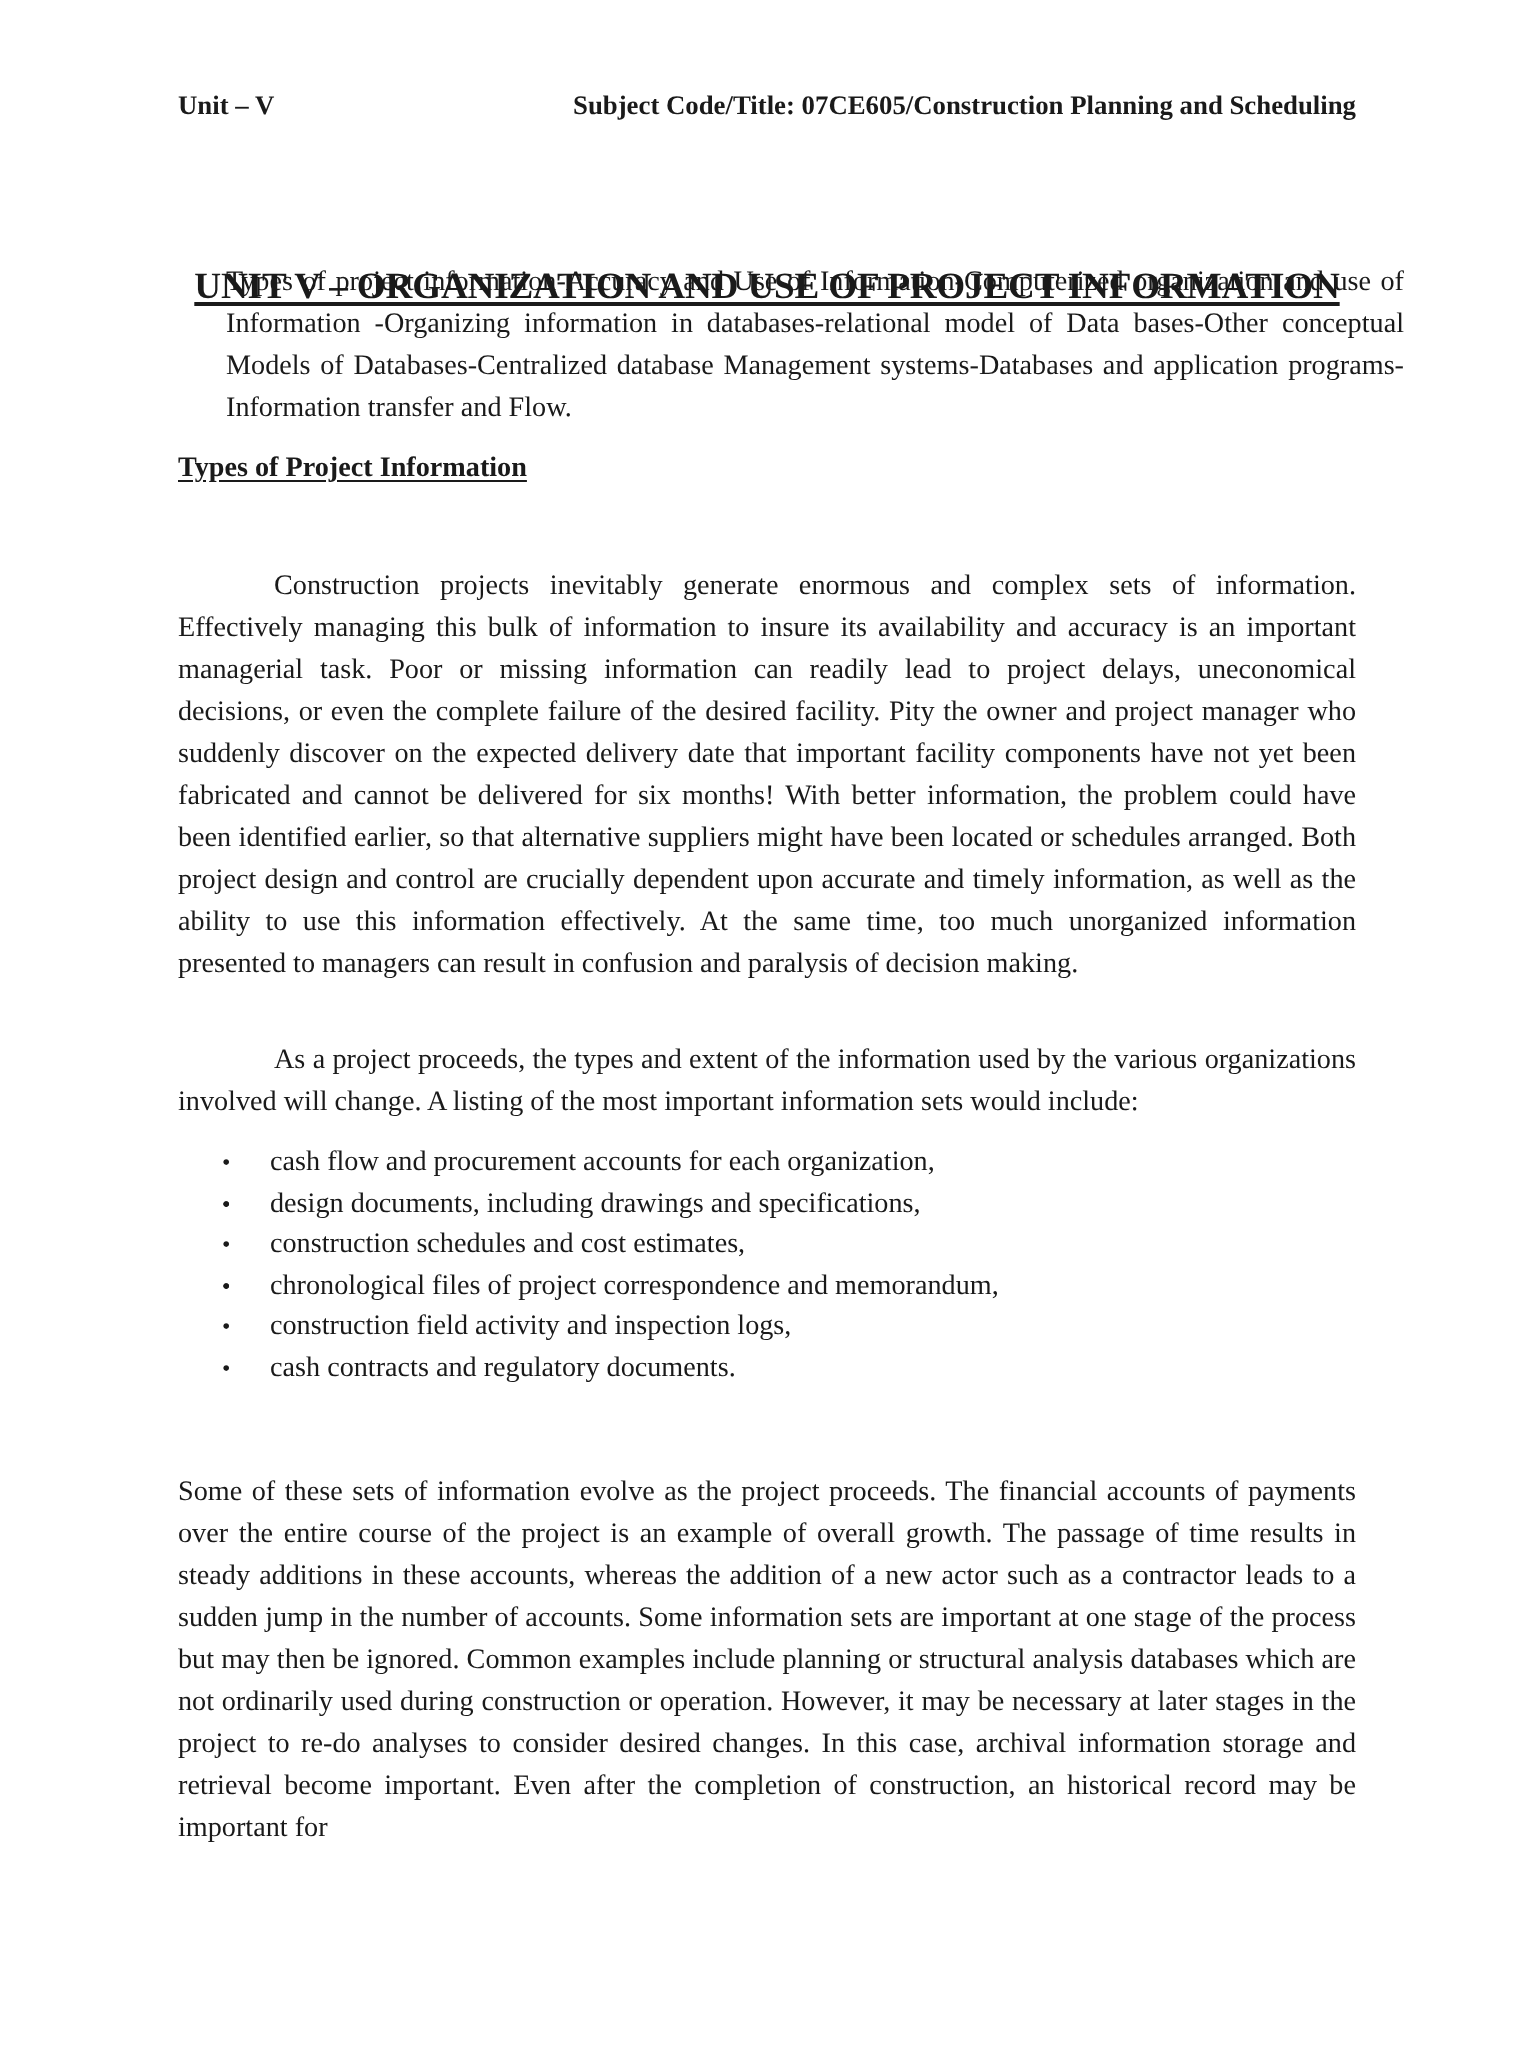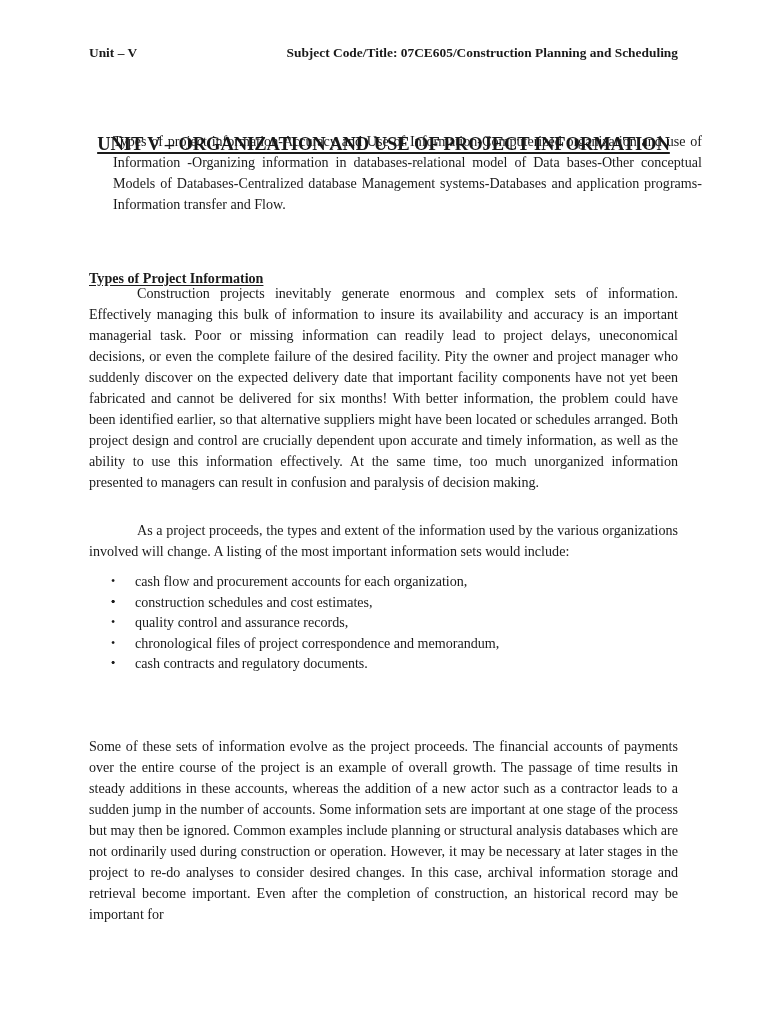--- a/index.html
+++ b/index.html
@@ -62,21 +62,20 @@
     }
     .section-heading {
       position: absolute;
       left: 0;
       top: 225px;
       font-weight: bold;
       font-size: 14.1px;
       line-height: 18px;
       text-decoration: underline;
       text-underline-offset: 2px;
-      margin-top: 44px;
     }
     .bullet-list {
       position: absolute;
       left: 0;
       top: 571px;
       width: 589px;
       margin: 0;
       padding: 0;
       list-style: none;
     }
@@ -109,23 +108,23 @@
 
   <div class="section-heading">Types of Project Information</div>
 
   <p class="p indent" style="top:258px;">Construction projects inevitably generate enormous and complex sets of information. Effectively managing this bulk of information to insure its availability and accuracy is an important managerial task. Poor or missing information can readily lead to project delays, uneconomical decisions, or even the complete failure of the desired facility. Pity the owner and project manager who suddenly discover on the expected delivery date that important facility components have not yet been fabricated and cannot be delivered for six months! With better information, the problem could have been identified earlier, so that alternative suppliers might have been located or schedules arranged. Both project design and control are crucially dependent upon accurate and timely information, as well as the ability to use this information effectively. At the same time, too much unorganized information presented to managers can result in confusion and paralysis of decision making.</p>
 
   <p class="p indent" style="top:495px;">As a project proceeds, the types and extent of the information used by the various organizations involved will change. A listing of the most important information sets would include:</p>
 
   <ul class="bullet-list">
     <li><span class="bullet-dot">•</span><span>cash flow and procurement accounts for each organization,</span></li>
     <li><span class="bullet-dot">•</span></li>
+    <li><span class="bullet-dot">•</span><span>design documents, including drawings and specifications,</span></li>
+    <li><span class="bullet-dot">•</span><span>construction schedules and cost estimates,</span></li>
     <li><span class="bullet-dot">•</span></li>
-    <li><span class="bullet-dot">•</span><span>construction schedules and cost estimates,</span></li>
-    <li><span class="bullet-dot">•</span><span>quality control and assurance records,</span></li>
     <li><span class="bullet-dot">•</span><span>chronological files of project correspondence and memorandum,</span></li>
-    <li><span class="bullet-dot">•</span></li>
+    <li><span class="bullet-dot">•</span><span>construction field activity and inspection logs,</span></li>
     <li><span class="bullet-dot">•</span><span>cash contracts and regulatory documents.</span></li>
   </ul>
 
   <p class="p" style="top:736px;">Some of these sets of information evolve as the project proceeds. The financial accounts of payments over the entire course of the project is an example of overall growth. The passage of time results in steady additions in these accounts, whereas the addition of a new actor such as a contractor leads to a sudden jump in the number of accounts. Some information sets are important at one stage of the process but may then be ignored. Common examples include planning or structural analysis databases which are not ordinarily used during construction or operation. However, it may be necessary at later stages in the project to re-do analyses to consider desired changes. In this case, archival information storage and retrieval become important. Even after the completion of construction, an historical record may be important for</p>
 
 </div>
 
 </body></html>

